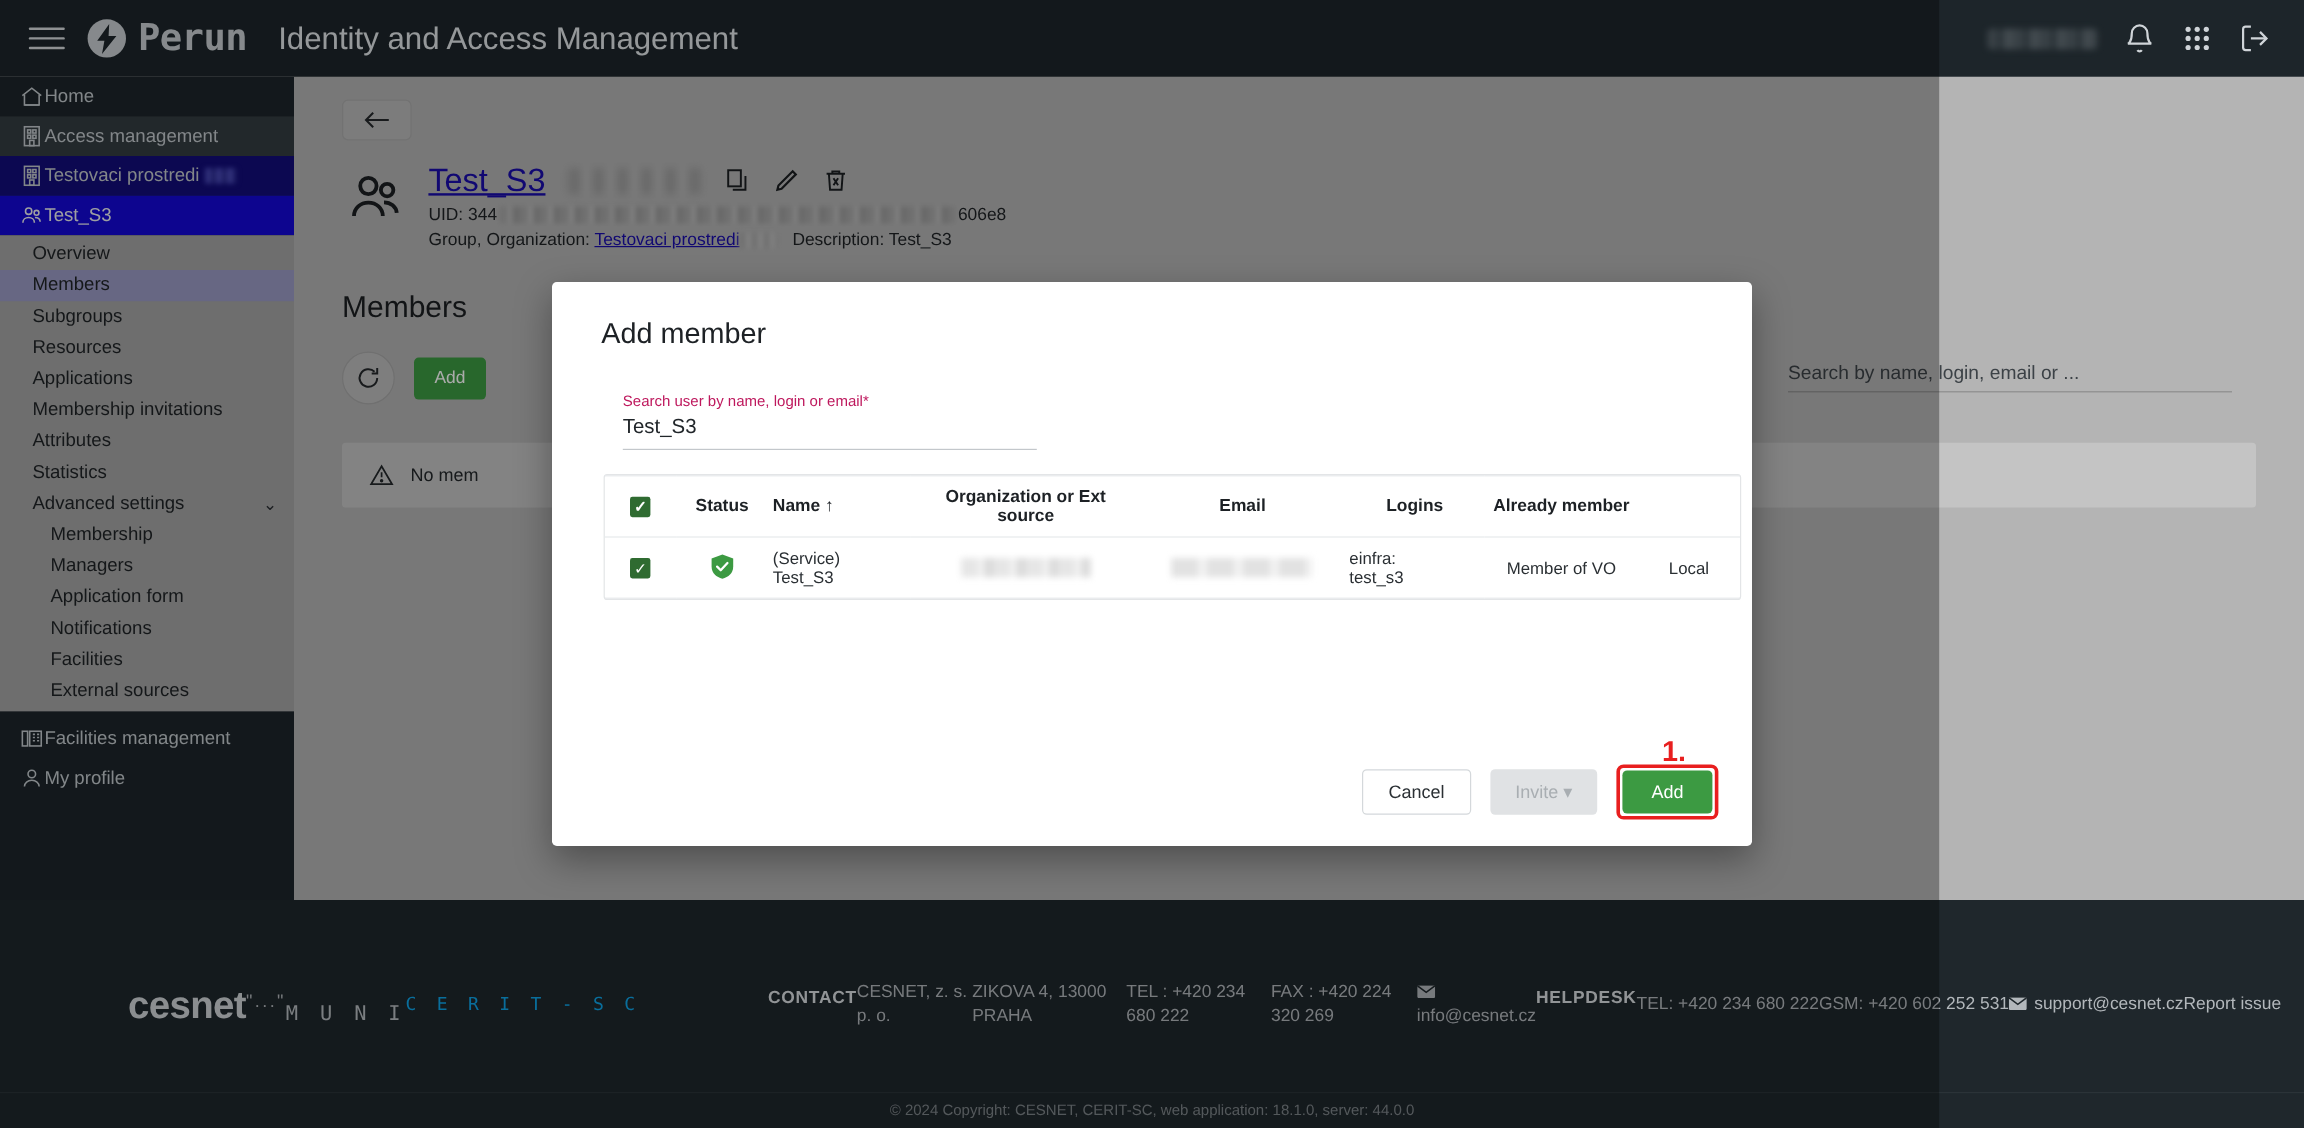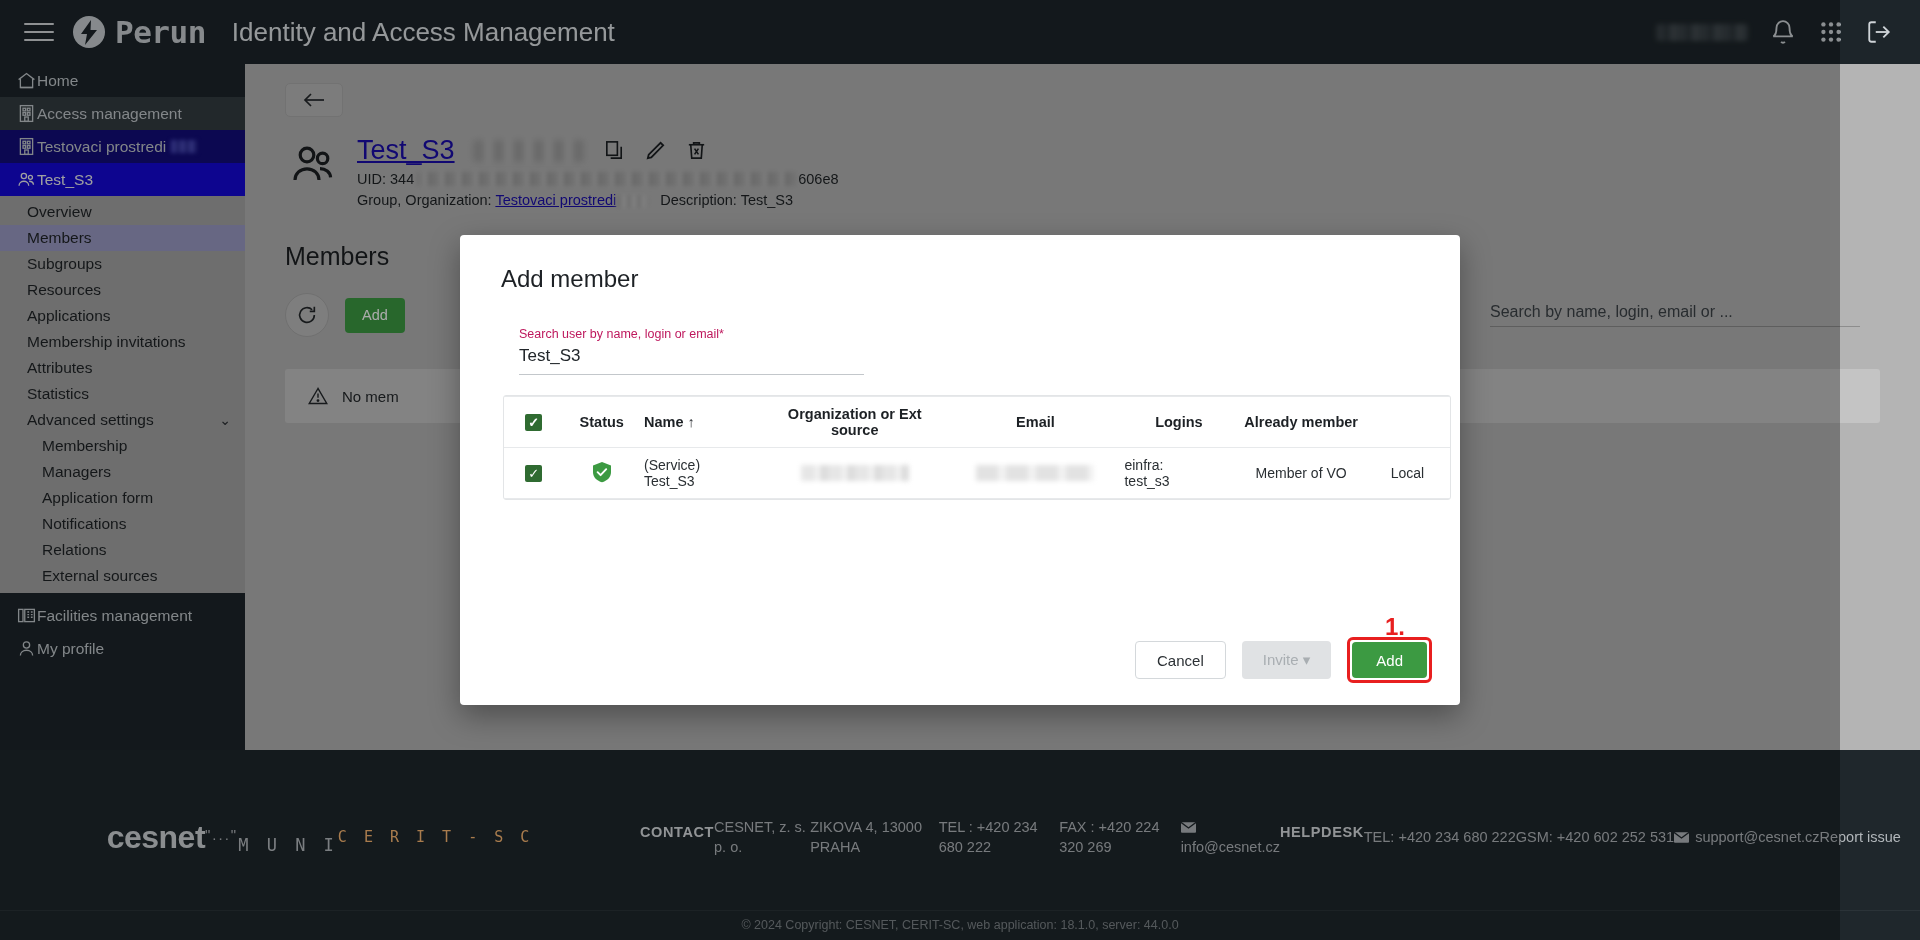--- a/index.html
+++ b/index.html
@@ -2,21 +2,21 @@
 <html><head>
 <meta charset="utf-8">
 <style>
   * { box-sizing: border-box; margin: 0; padding: 0; }
   html, body {
     width: 1920px; height: 940px;
     font-family: "Liberation Sans", sans-serif;
     overflow: hidden;
     background: #fff;
   }
-  #app { position: relative; width: 1840px; height: 940px; }
+  #app { position: relative; width: 1616px; height: 940px; }
 
   
   .topbar {
     position: absolute; top: 0; left: 0; width: 1920px; height: 64px;
     background: #1d252a; display: flex; align-items: center;
     z-index: 40;
   }
   .hamburger { width: 34px; height: 26px; margin-left: 22px; margin-right: 16px;
     display: flex; flex-direction: column; justify-content: space-between; padding: 4px 2px; cursor: pointer; }
   .hamburger span { display: block; height: 2px; background: #d5d9dc; border-radius: 1px; }
@@ -124,21 +124,21 @@
   .foot-head { font-size: 14.5px; font-weight: 700; color: #d9dde0; letter-spacing: .6px; margin-bottom: 11px; }
   .foot-line { font-size: 14.5px; line-height: 20.5px; color: #b2b7bb; }
   .foot-line .mail-ic { width: 15px; height: 11px; display:inline-block; vertical-align: middle; margin-right: 6px; }
   .copyright {
     text-align: center; font-size: 12.5px; color: #7d8488; border-top: 1px solid #2b3338;
     padding-top: 7px;
   }
   .cesnet-logo { font-size: 32px; font-weight: 700; color: #cfd4d7; letter-spacing: -.5px; }
   .cesnet-dots { font-size: 15px; color: #b0b5b9; letter-spacing: 2px; margin-top:-5px; }
   .muni { font-family: "DejaVu Sans Mono", monospace; font-size: 17px; color: #b7bcc0; letter-spacing: 4px; margin-top: 16px; }
-  .cerit { font-family: "DejaVu Sans Mono", monospace; font-size: 15px; color: #fdba74; letter-spacing: 4px; }
+  .cerit { font-family: "DejaVu Sans Mono", monospace; font-size: 15px; color: #0ea5e9; letter-spacing: 4px; }
 
   
   .overlay {
     position: absolute; inset: 0; background: rgba(0,0,0,.33); z-index: 50;
   }
   .dialog {
     position: absolute; left: 460px; top: 235px; width: 1000px; height: 470px;
     background: #fff; border-radius: 4px; box-shadow: 0 11px 30px rgba(0,0,0,.35);
     z-index: 60; padding: 22px 26px 0 26px;
   }
@@ -337,21 +337,21 @@
       <div class="subnav-item indent">
           <span>Managers</span>
         </div>
       <div class="subnav-item indent">
           <span>Application form</span>
         </div>
       <div class="subnav-item indent">
           <span>Notifications</span>
         </div>
       <div class="subnav-item indent">
-          <span>Relations</span>
+          <span>Facilities</span>
         </div>
       <div class="subnav-item indent">
           <span>External sources</span>
         </div>
     </div>
 
     <div class="sidebar-bottom">
       <div class="nav-item lvl0">
         <svg class="ic" viewBox="0 0 24 24" fill="none" stroke="currentColor" stroke-width="1.5">
           <rect x="3" y="5" width="5" height="14"></rect>

